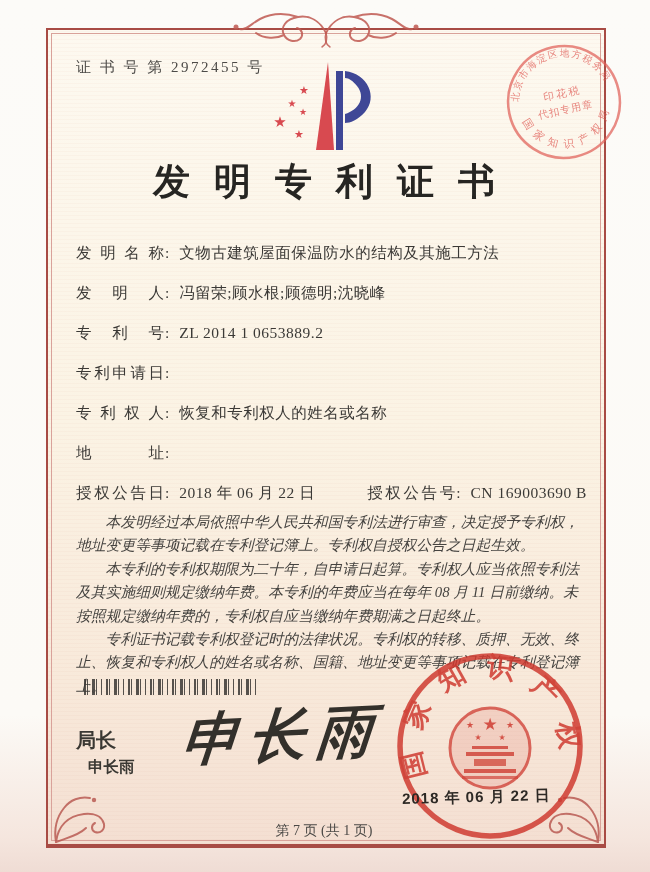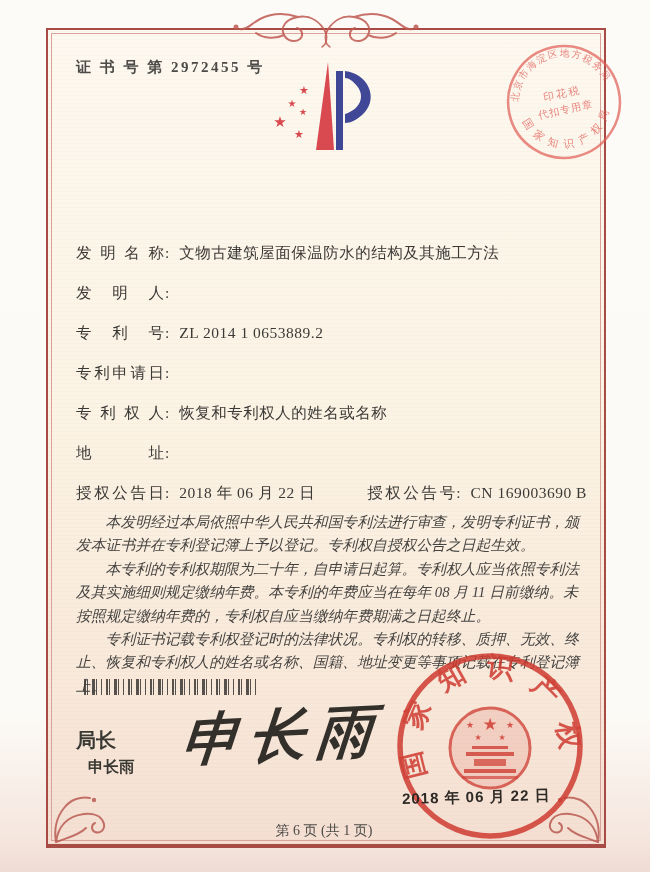--- a/index.html
+++ b/index.html
@@ -15,21 +15,21 @@
   }
   .frame::after{
     content:"";position:absolute;inset:0;pointer-events:none;
     background:repeating-linear-gradient(0deg,rgba(213,150,132,0.055) 0 1px,transparent 1px 4px);
   }
   .frame-inner{position:absolute;inset:3px;border:1px solid #d9a29a;pointer-events:none;}
   .ornament-top{position:absolute;left:226px;top:5px;width:200px;height:46px;}
   .corner{position:absolute;width:62px;height:62px;}
   .corner-bl{left:50px;top:786px;}
   .corner-br{left:542px;top:786px;transform:scaleX(-1);}
-  .cert-no{position:absolute;left:76px;top:58px;font-size:15px;letter-spacing:2.5px;color:#4d4b48;font-weight:bold;}
+  .cert-no{position:absolute;left:76px;top:58px;font-size:15px;letter-spacing:2.5px;color:#4d4b48;}
   .logo{position:absolute;left:262px;top:58px;width:118px;height:97px;}
   .title{
     position:absolute;left:46px;top:157px;width:556px;text-align:center;
     font-size:37px;font-weight:bold;letter-spacing:24px;text-indent:24px;color:#262522;
   }
   .fields{position:absolute;left:76px;top:233px;width:508px;font-size:15.5px;color:#3b3936;}
   .frow{height:40px;display:flex;align-items:center;white-space:nowrap;}
   .flabel{display:inline-flex;justify-content:space-between;width:88px;flex:none;}
   .fcolon{margin:0 10px 0 1px;}
   .fvalue{letter-spacing:0.5px;text-align:center;}
@@ -105,39 +105,41 @@
     <polygon points="66,4 72,92 54,92" fill="#d84a50"></polygon>
     <rect x="74" y="13" width="7" height="79" fill="#3f4796"></rect>
     <path d="M83,13 C106,16 116,39 103,54 C96,62 88,65 83,65 L83,56 C97,52 104,39 95,28 C91,23 87,20 83,20 Z" fill="#3f4796"></path>
     <text x="42" y="36" font-size="11" fill="#d84a50" text-anchor="middle">★</text>
     <text x="30" y="49" font-size="10" fill="#d84a50" text-anchor="middle">★</text>
     <text x="41" y="57" font-size="9" fill="#d84a50" text-anchor="middle">★</text>
     <text x="18" y="69" font-size="15" fill="#d84a50" text-anchor="middle">★</text>
     <text x="37" y="80" font-size="11" fill="#d84a50" text-anchor="middle">★</text>
   </svg>
 
+  <div class="title">发明专利证书</div>
 
   <div class="fields">
     <div class="frow">
       <span class="flabel">
           <span>发</span>
           <span>明</span>
           <span>名</span>
           <span>称</span>
         </span>
         <span class="fcolon">:</span>
       <span class="fvalue">文物古建筑屋面保温防水的结构及其施工方法</span>
     </div>
     <div class="frow">
       <span class="flabel">
           <span>发</span>
           <span>明</span>
           <span>人</span>
         </span>
         <span class="fcolon">:</span>
+      <span class="fvalue">冯留荣;顾水根;顾德明;沈晓峰</span>
     </div>
     <div class="frow">
       <span class="flabel">
           <span>专</span>
           <span>利</span>
           <span>号</span>
         </span>
         <span class="fcolon">:</span>
       <span class="fvalue">ZL 2014 1 0653889.2</span>
     </div>
@@ -186,21 +188,21 @@
             <span>告</span>
             <span>号</span>
           </span>
           <span class="fcolon">:</span>
         <span class="fvalue">CN 169003690 B</span>
       </span>
     </div>
   </div>
 
   <div class="body-text">
-    <p>本发明经过本局依照中华人民共和国专利法进行审查，发明专利证书，颁发本证书并在专利登记簿上予以登记。专利权自授权公告之日起生效。</p>
+    <p>本发明经过本局依照中华人民共和国专利法进行审查，决定授予专利权，地址变更等事项记载在专利登记簿上。专利权自授权公告之日起生效。</p>
     <p>本专利的专利权期限为二十年，自申请日起算。专利权人应当依照专利法及其实施细则规定缴纳年费。本专利的年费应当在每年 08 月 11 日前缴纳。未按照规定缴纳年费的，专利权自应当缴纳年费期满之日起终止。</p>
     <p>专利证书记载专利权登记时的法律状况。专利权的转移、质押、无效、终止、恢复和专利权人的姓名或名称、国籍、地址变更等事项记载在专利登记簿上。</p>
   </div>
 
   <div class="barcode"></div>
 
   <div class="sign-role">局长</div>
   <div class="sign-name">申长雨</div>
   <div class="sign-script">申长雨</div>
 
@@ -233,15 +235,15 @@
     <text font-size="9.5" fill="rgba(224,95,88,0.95)">
       <textPath href="#stTop" textLength="120" lengthAdjust="spacing">北京市海淀区地方税务局</textPath>
     </text>
     <text font-size="10.5" fill="rgba(224,95,88,0.95)">
       <textPath href="#stBot" textLength="112" lengthAdjust="spacing">国家知识产权局</textPath>
     </text>
     <text x="63" y="58" font-size="10.5" text-anchor="middle" letter-spacing="2" fill="rgba(224,95,88,0.95)">印花税</text>
     <text x="63" y="74" font-size="10" text-anchor="middle" letter-spacing="1" fill="rgba(224,95,88,0.95)">代扣专用章</text>
   </svg>
 
-  <div class="footer">第 6 页 (共 1 页)</div>
+  <div class="footer">第 7 页 (共 1 页)</div>
 
 </div>
 
 </body></html>

